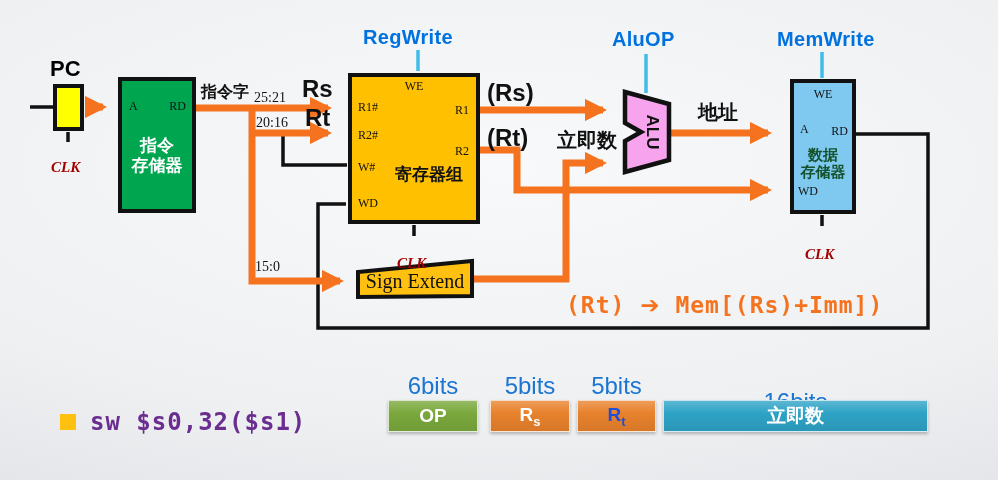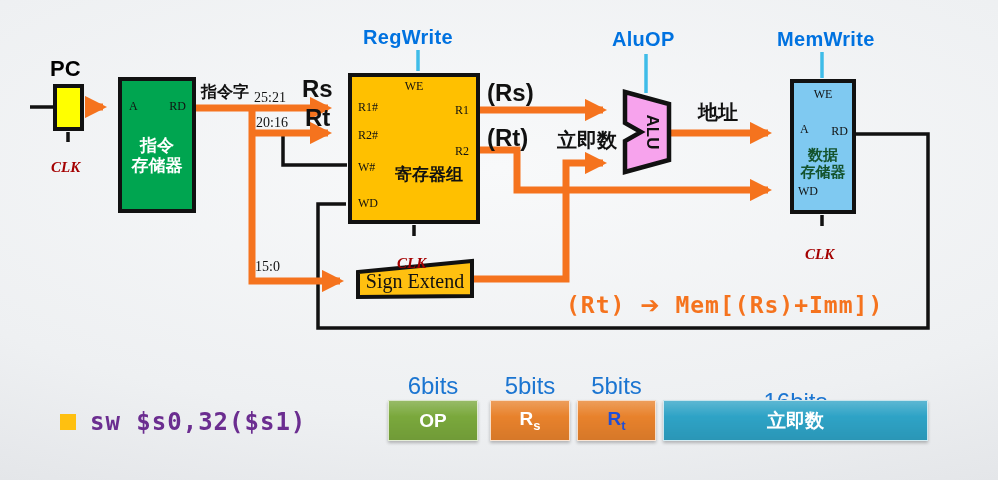--- a/index.html
+++ b/index.html
@@ -26,21 +26,21 @@
   .annot { position:absolute; left:566px; top:292px; font-family:"DejaVu Sans Mono", monospace;
            font-weight:bold; font-size:23px; color:#f5731e; letter-spacing:1px; white-space:nowrap; }
   .annot .arrow { font-family:"DejaVu Sans", sans-serif; }
 
   .instr-line { position:absolute; left:60px; top:408px; display:flex; align-items:center; }
   .bullet { width:16px; height:16px; background:#ffc010; margin-right:14px; }
   .instr-text { font-family:"DejaVu Sans Mono", monospace; font-weight:bold; font-size:24px;
                 color:#6b2d90; letter-spacing:1px; white-space:nowrap; }
 
   .bits-label { position:absolute; top:372px; font-size:24px; color:#1b75d1; text-align:center; }
-  .field { position:absolute; top:400px; height:41px; display:flex; align-items:center; justify-content:center;
+  .field { position:absolute; top:400px; height:32px; display:flex; align-items:center; justify-content:center;
            font-weight:bold; font-size:19px; color:#fff;
            border:1px solid rgba(255,255,255,0.75); box-shadow:0 2px 3px rgba(0,0,0,0.25);
            background-image:linear-gradient(rgba(255,255,255,0.22), rgba(255,255,255,0) 40%, rgba(0,0,0,0.08)); }
   .field sub { font-size:13px; font-weight:bold; }
 
   .selabel { position:absolute; left:358px; top:270px; width:114px; text-align:center;
              font-family:"Liberation Serif", serif; font-size:20px; color:#111; }
   .pc-label { position:absolute; left:50px; top:56px; font-weight:bold; font-size:22px; color:#000; }
 </style>
 </head>

